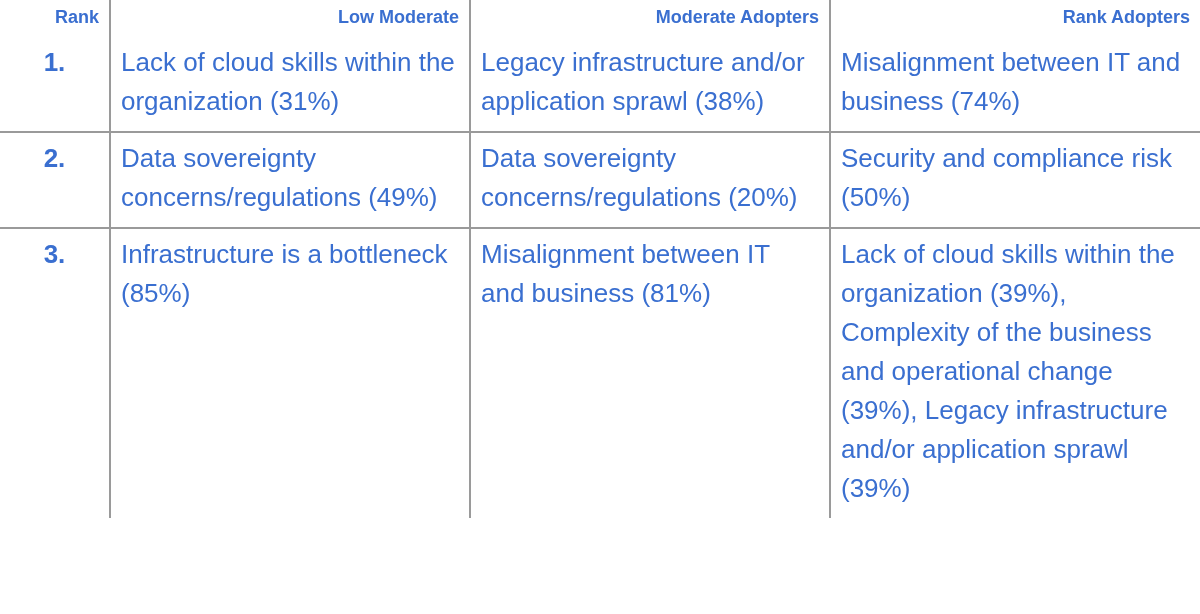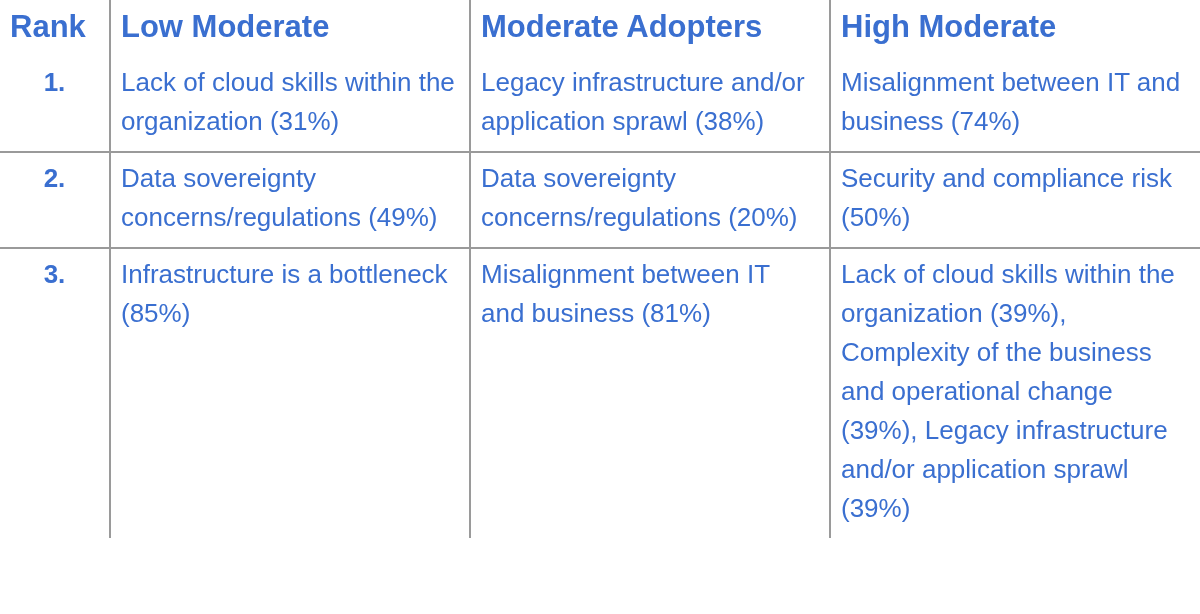--- a/index.html
+++ b/index.html
@@ -28,22 +28,22 @@
   table.adoption-table td {
     border: 2px solid #9a9a9a;
     vertical-align: top;
     padding: 6px 10px 10px 10px;
     font-size: 26px;
     line-height: 1.5;
     color: #3a6fd0;
   }
   table.adoption-table th {
     font-weight: bold;
-    text-align: left;
-    font-size: 31px;
+    text-align: right;
+    font-size: 18px;
     padding-top: 4px;
     padding-bottom: 6px;
   }
   
   table.adoption-table tr > *:first-child {
     border-left: none;
   }
   table.adoption-table tr > *:last-child {
     border-right: none;
   }
@@ -84,21 +84,21 @@
       <col class="col-rank">
       <col class="col-low">
       <col class="col-mod">
       <col class="col-high">
     </colgroup>
     <thead>
       <tr>
         <th class="rank-head">Rank</th>
         <th>Low Moderate</th>
         <th>Moderate Adopters</th>
-        <th>High Moderate</th>
+        <th>Rank Adopters</th>
       </tr>
     </thead>
     <tbody>
       <tr>
         <td class="rank-cell">1.</td>
         <td>
             <span class="cell-text">Lack of cloud skills within the organization (31%)</span>
           </td>
         <td>
             <span class="cell-text">Legacy infrastructure and/or application sprawl (38%)</span>

